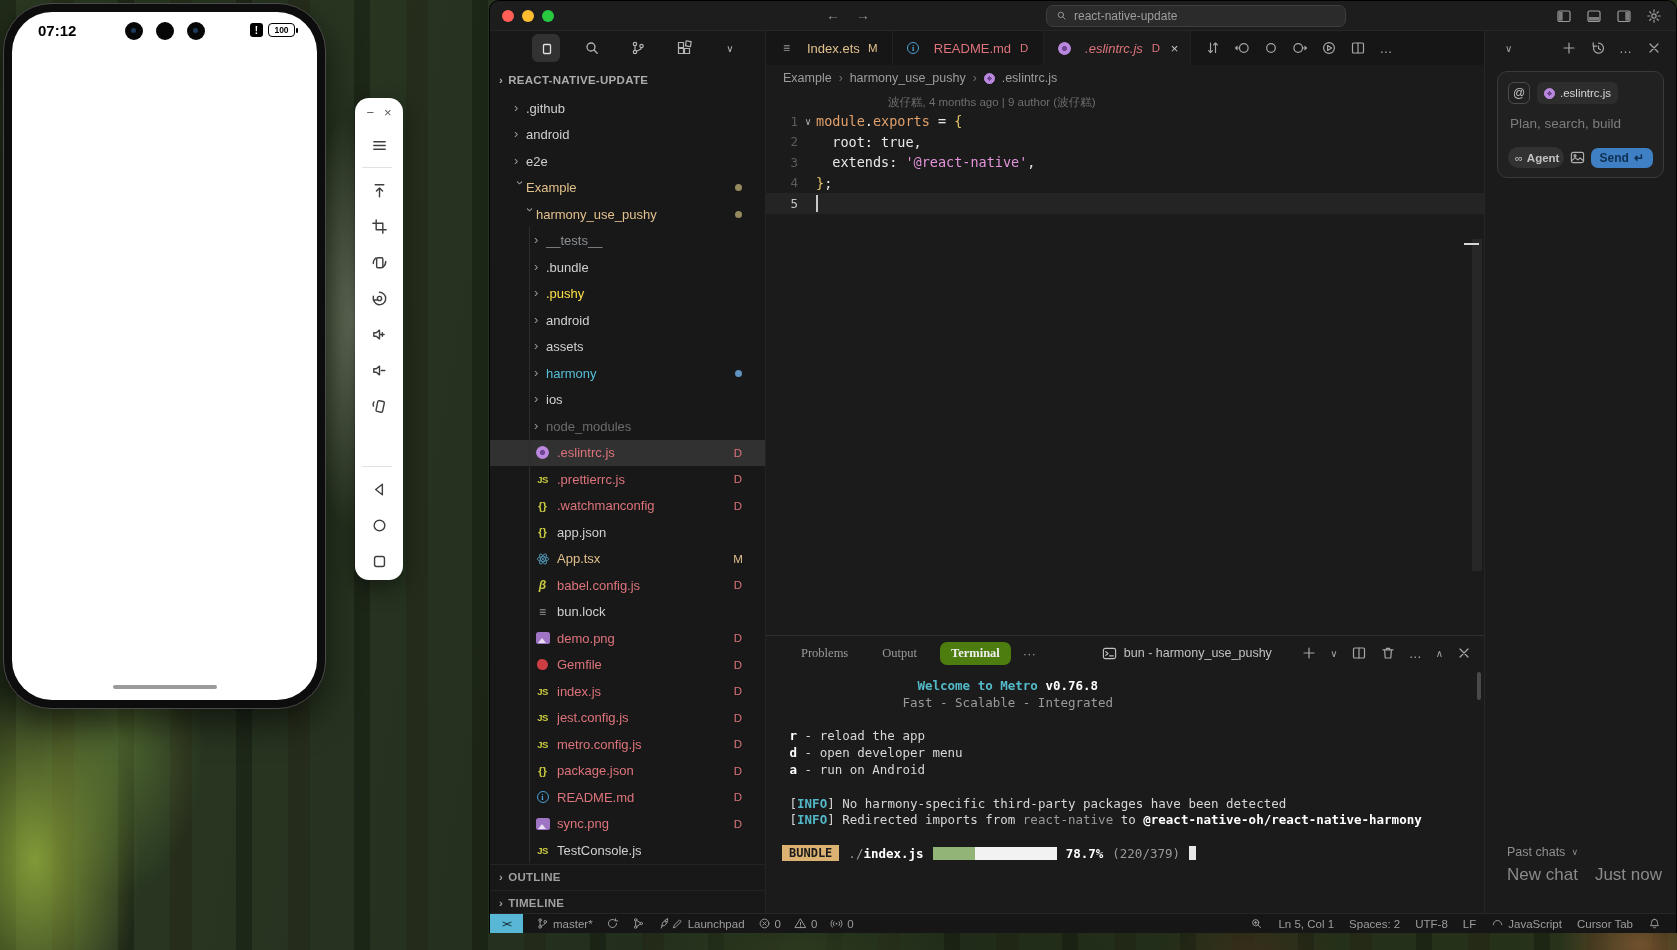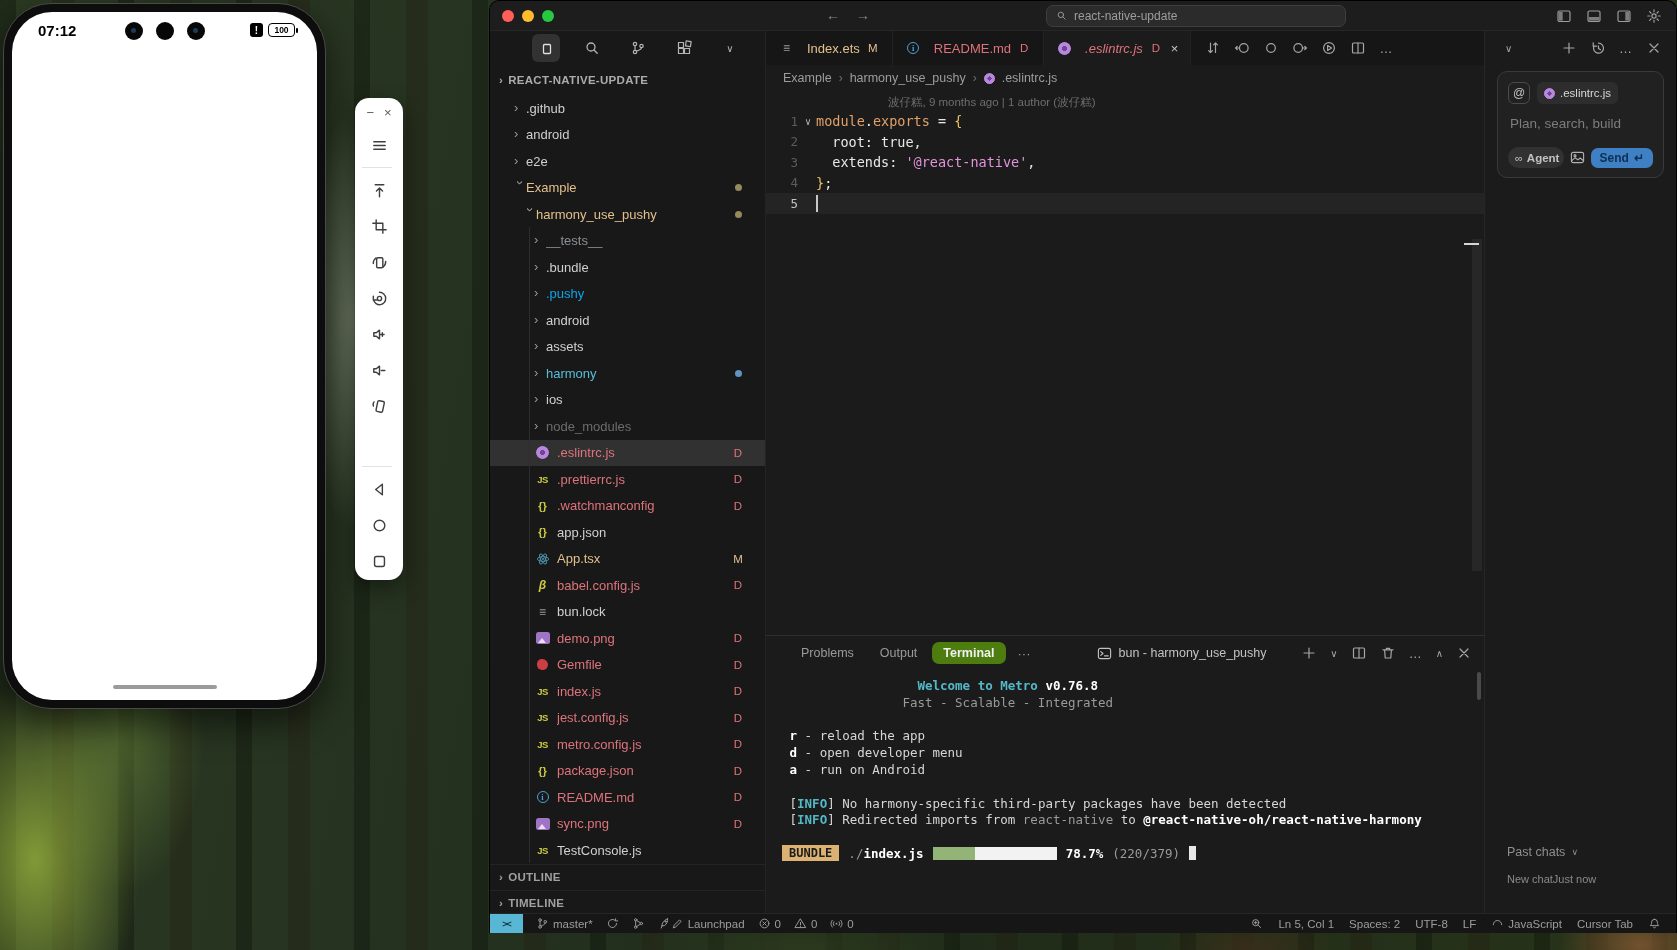--- a/index.html
+++ b/index.html
@@ -69,21 +69,21 @@
     font-size:11.5px; font-weight:bold; letter-spacing:.3px; }
   .xrows { position:relative; }
   .guide { position:absolute; left:39px; width:1px; background:#2d2d2d; }
   .xrow { height:26.5px; display:flex; align-items:center; font-size:13px; color:#cfd0d0; cursor:default; }
   .xrow.sel { background:#313131; }
   .xrow .chev { width:12px; font-size:13px; color:#9a9a9a; display:inline-block; transform:translateY(-1px); }
   .xrow .chev.open { display:inline-block; transform:rotate(90deg) translateX(-1px); }
   .lvl1 { padding-left:24px; } .lvl2 { padding-left:34px; } .lvl3 { padding-left:44px; }
   .xrow .lbl { flex:1; white-space:nowrap; overflow:hidden; }
   .c-mod { color:var(--mod,#e2c08d); } .c-del { color:var(--del,#dd737b); } .c-cyan { color:var(--cyanf,#56bed8); }
-  .c-dim { color:#8a8f94; } .c-dim2 { color:#6c6c6c; } .c-dim3 { color:#0ea5e9; }
+  .c-dim { color:#8a8f94; } .c-dim2 { color:#6c6c6c; } .c-dim3 { color:#fde047; }
   .badge { width:14px; text-align:center; font-size:11.5px; margin-right:20px; }
   .b-D { color:var(--del,#dd737b); } .b-M { color:var(--mod,#e2c08d); }
   .dot { width:7px; height:7px; border-radius:50%; margin-right:23px; }
   .fico { width:17px; margin-right:6px; display:inline-flex; align-items:center; justify-content:center; font-size:9px; }
   .ico-js { color:#cbcb41; font-weight:bold; font-size:9.5px; letter-spacing:-.5px; }
   .ico-brace { color:#cbcb41; font-weight:bold; font-size:11px; }
   .ico-babel { color:#cbcb41; font-weight:bold; font-size:12px; font-style:italic; }
   .ico-list { color:#9a9a9a; font-size:12px; font-weight:bold; }
   .ico-esl { width:13px; height:13px; border-radius:50%;
     background:radial-gradient(circle, #6e4694 0 2.6px, #b987dd 2.6px 6.6px, rgba(0,0,0,0) 6.6px); }
@@ -160,22 +160,22 @@
     background:radial-gradient(circle, #6e4694 0 2.2px, #b987dd 2.2px 5.5px, rgba(0,0,0,0) 5.5px); }
   .cph { margin:12px 2px 0 2px; color:#7d7d7d; font-size:13.5px; }
   .crow3 { display:flex; align-items:center; gap:6px; margin-top:16px; }
   .agentpill { max-width:62px; height:21px; background:#323232; border-radius:11px; display:flex; align-items:center;
     gap:4px; padding:0 7px; color:#c2c2c2; font-size:11px; overflow:hidden; white-space:nowrap; }
   .agentpill b { font-weight:bold; font-size:11.5px; }
   .imgbtn { color:#b0b0b0; display:flex; }
   .sendbtn { margin-left:auto; background:var(--send,#3f80c4); color:var(--sendtx,#0e2f52); border-radius:7px;
     padding:3px 9px; font-size:12px; font-weight:bold; display:flex; gap:5px; align-items:center; }
   .pastchats { position:absolute; left:22px; bottom:54px; color:#8f8f8f; font-size:12.5px; display:flex; gap:6px; align-items:center; }
-  .newchatrow { position:absolute; left:22px; right:14px; bottom:28px; display:flex; 
-    color:#8a8a8a; font-size:11px; }
+  .newchatrow { position:absolute; left:22px; right:14px; bottom:28px; display:flex; justify-content:space-between;
+    color:#8a8a8a; font-size:17px; }
 
   
   .statusbar { position:absolute; left:0; right:0; bottom:0; height:20px; background:#161616; border-top:1px solid #262626;
     display:flex; align-items:center; font-size:11.5px; color:#9c9c9c; }
   .remotebox { width:33px; height:100%; background:var(--remote,#58b7d4); color:#17333d; font-weight:bold; font-size:9px;
     display:flex; align-items:center; justify-content:center; letter-spacing:-1px; }
   .sb-item { display:flex; align-items:center; gap:4px; margin-left:13px; white-space:nowrap; }
   .sb-right { margin-left:auto; display:flex; align-items:center; }
   .sb-right .sb-item { margin-left:0; margin-right:15px; }
   svg { display:block; }
@@ -631,21 +631,21 @@
           </div>
         <div class="crumbs" id="crumbs">
             <span>Example</span>
             <span class="sep">›</span>
             <span>harmony_use_pushy</span>
             <span class="sep">›</span>
             <span class="mini-esl"></span>
             <span>.eslintrc.js</span>
           </div>
         <div class="codearea">
-          <div class="blame">波仔糕, 9 months ago | 1 author (波仔糕)</div>
+          <div class="blame">波仔糕, 4 months ago | 9 author (波仔糕)</div>
           <div class="clines" id="clines">
               <div class="cline">
                 <span class="lnum">1</span>
                 <span class="foldc">∨</span>
                 <span class="ctext"><span class="tk-o">module</span><span class="tk-w">.</span><span class="tk-o">exports</span><span class="tk-w"> = </span><span class="tk-y">{</span></span>
               </div>
               <div class="cline">
                 <span class="lnum">2</span>
                 <span class="foldc"></span>
                 <span class="ctext"><span class="tk-w">  root: true,</span></span>
@@ -665,21 +665,21 @@
                 <span class="foldc"></span>
                 <span class="ctext"></span>
                 <span class="caret"></span>
               </div>
             </div>
           <div class="scrollthumb"></div>
           <div class="rulermark"></div>
         </div>
         <div class="panel">
           <div class="phead">
-            <span id="ptabs" style="display:flex;gap:4px;">
+            <span id="ptabs" style="display:flex;gap:12px;font-family:Liberation Serif, serif;">
                 <span class="ptab">Problems</span>
                 <span class="ptab">Output</span>
                 <span class="ptab on">Terminal</span>
               </span>
             <span class="pmore">···</span>
             <span class="sess">
               <span id="termico">
                   <svg width="15" height="15" viewBox="0 0 16 16" fill="none" stroke="currentColor" stroke-width="1.2" stroke-linecap="round" stroke-linejoin="round">
                     <rect x="1.5" y="2.5" width="13" height="11" rx="2"></rect>
                     <path d="M4 6l2.4 2L4 10M8 10.5h4"></path>

